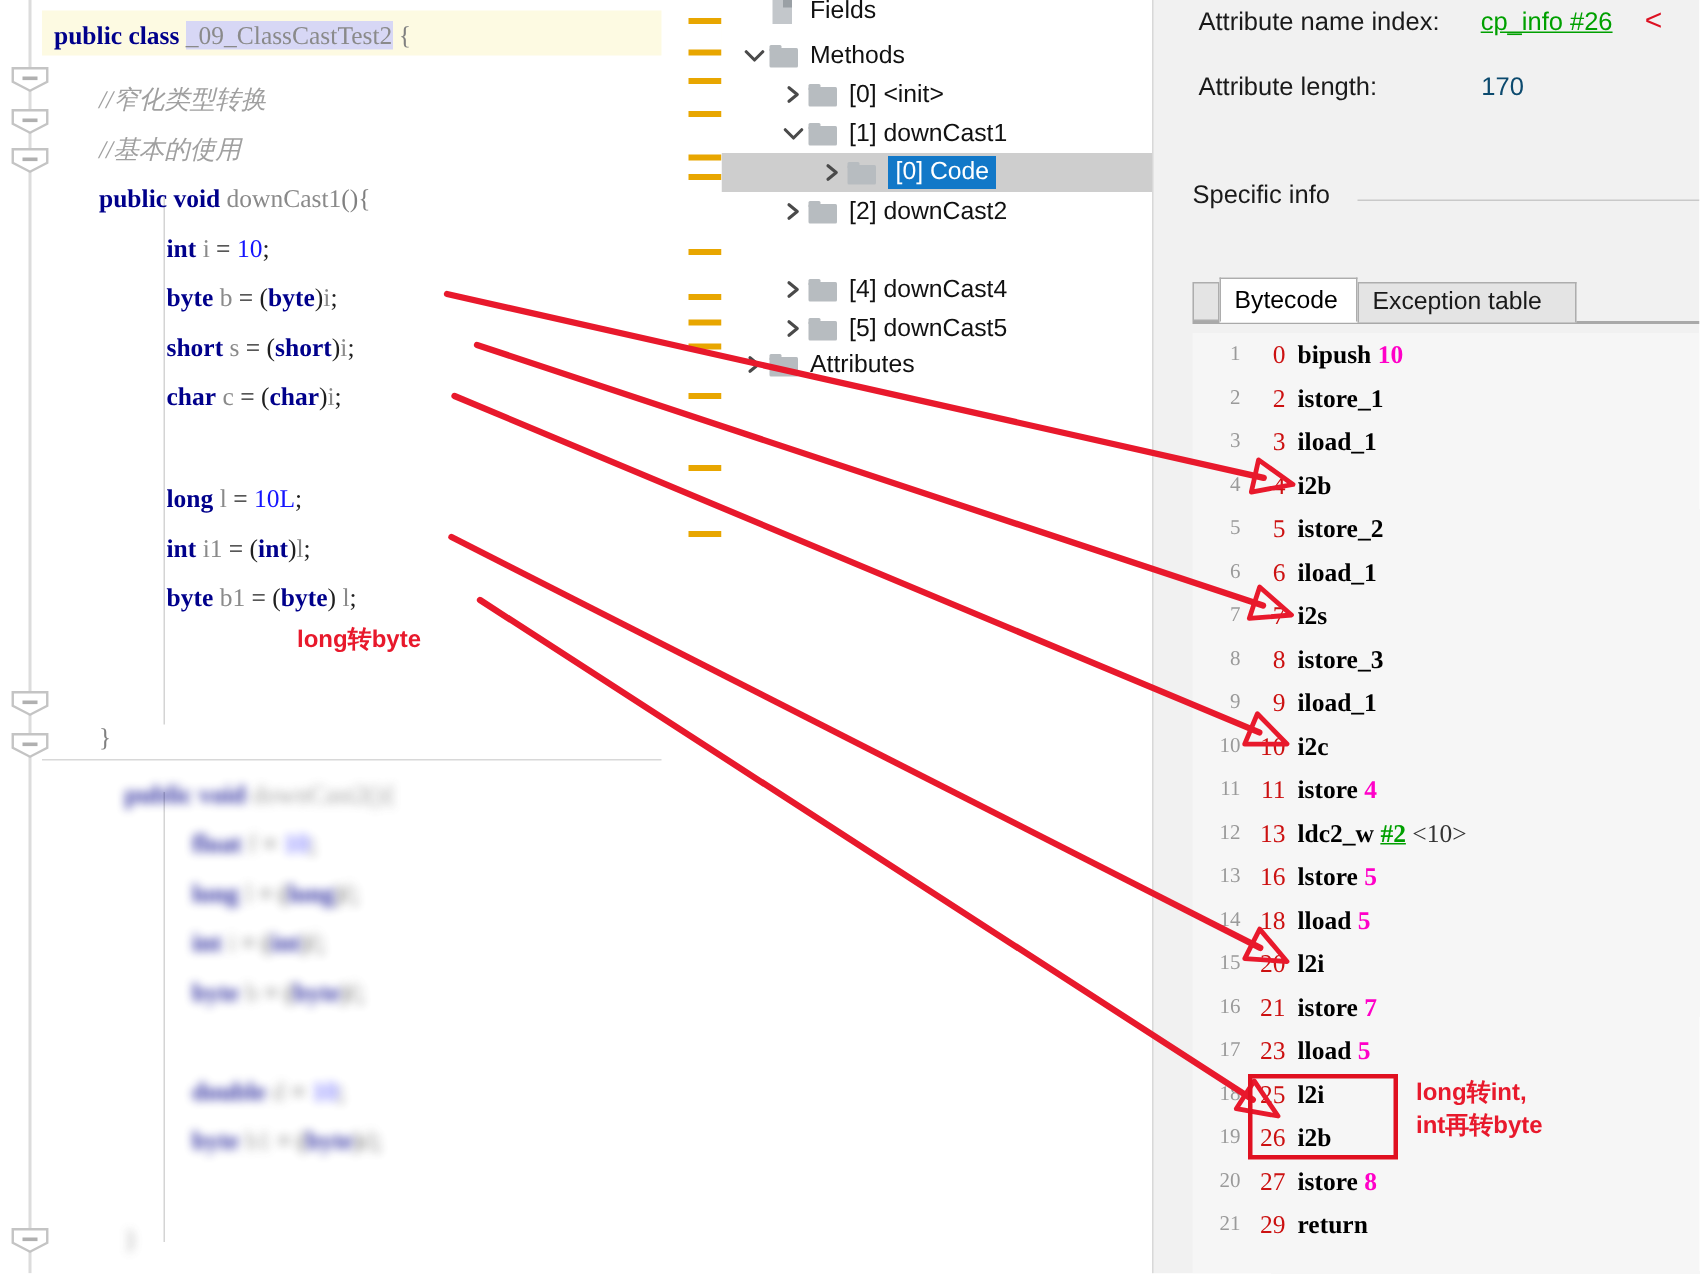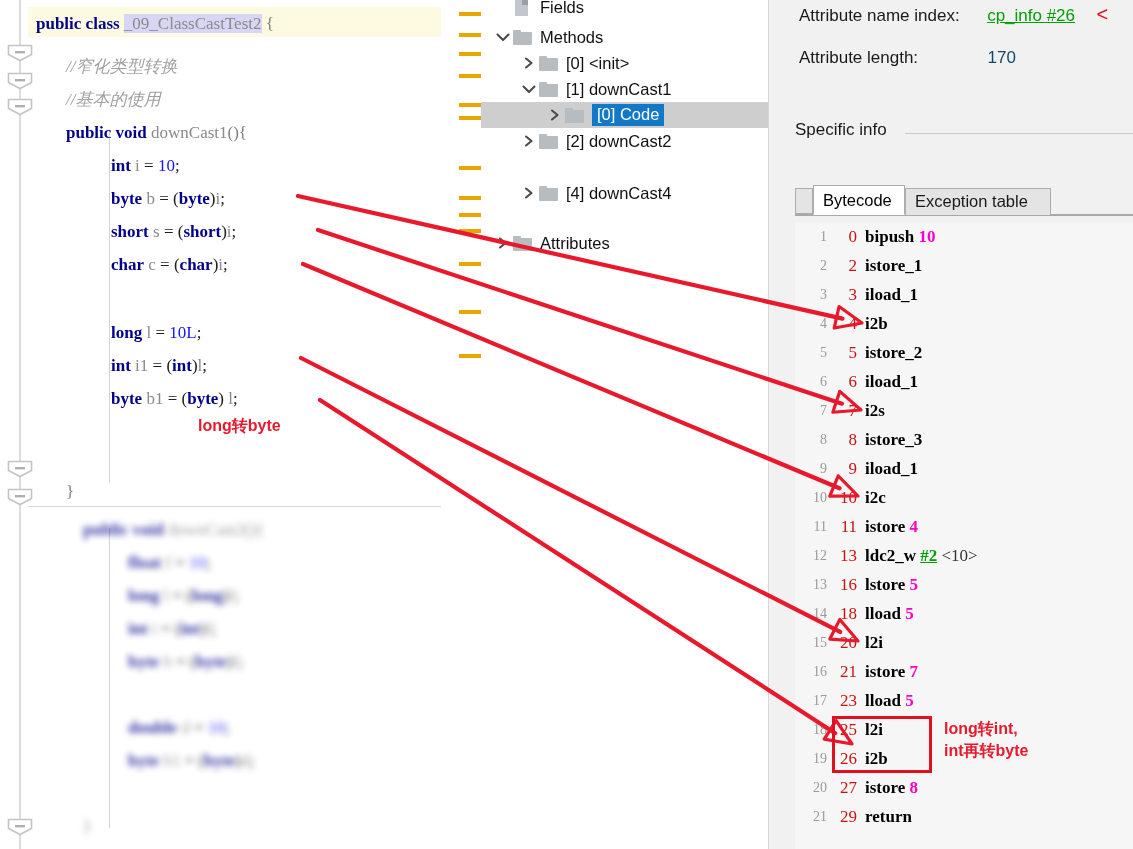--- a/index.html
+++ b/index.html
@@ -405,20 +405,33 @@
           <svg width="16" height="12" viewBox="0 0 16 12">
             <path d="M5 1.5 L10.5 6 L5 10.5" stroke="#4a4a4a" stroke-width="2.1" fill="none" stroke-linecap="round" stroke-linejoin="round"></path>
           </svg>
         </div>
         <div class="folder">
           <div class="ftab"></div>
           <div class="fbody"></div>
         </div>
         <span class="tlabel">[4] downCast4</span>
       </div>
+      <div class="tree-row" style="top: 206px;">
+        <div style="width: 38px; flex: 0 0 38px;"></div>
+        <div class="tw">
+          <svg width="16" height="12" viewBox="0 0 16 12">
+            <path d="M5 1.5 L10.5 6 L5 10.5" stroke="#4a4a4a" stroke-width="2.1" fill="none" stroke-linecap="round" stroke-linejoin="round"></path>
+          </svg>
+        </div>
+        <div class="folder">
+          <div class="ftab"></div>
+          <div class="fbody"></div>
+        </div>
+        <span class="tlabel">[5] downCast5</span>
+      </div>
       <div class="tree-row" style="top: 230px;">
         <div style="width: 12px; flex: 0 0 12px;"></div>
         <div class="tw">
           <svg width="16" height="12" viewBox="0 0 16 12">
             <path d="M5 1.5 L10.5 6 L5 10.5" stroke="#4a4a4a" stroke-width="2.1" fill="none" stroke-linecap="round" stroke-linejoin="round"></path>
           </svg>
         </div>
         <div class="folder">
           <div class="ftab"></div>
           <div class="fbody"></div>

